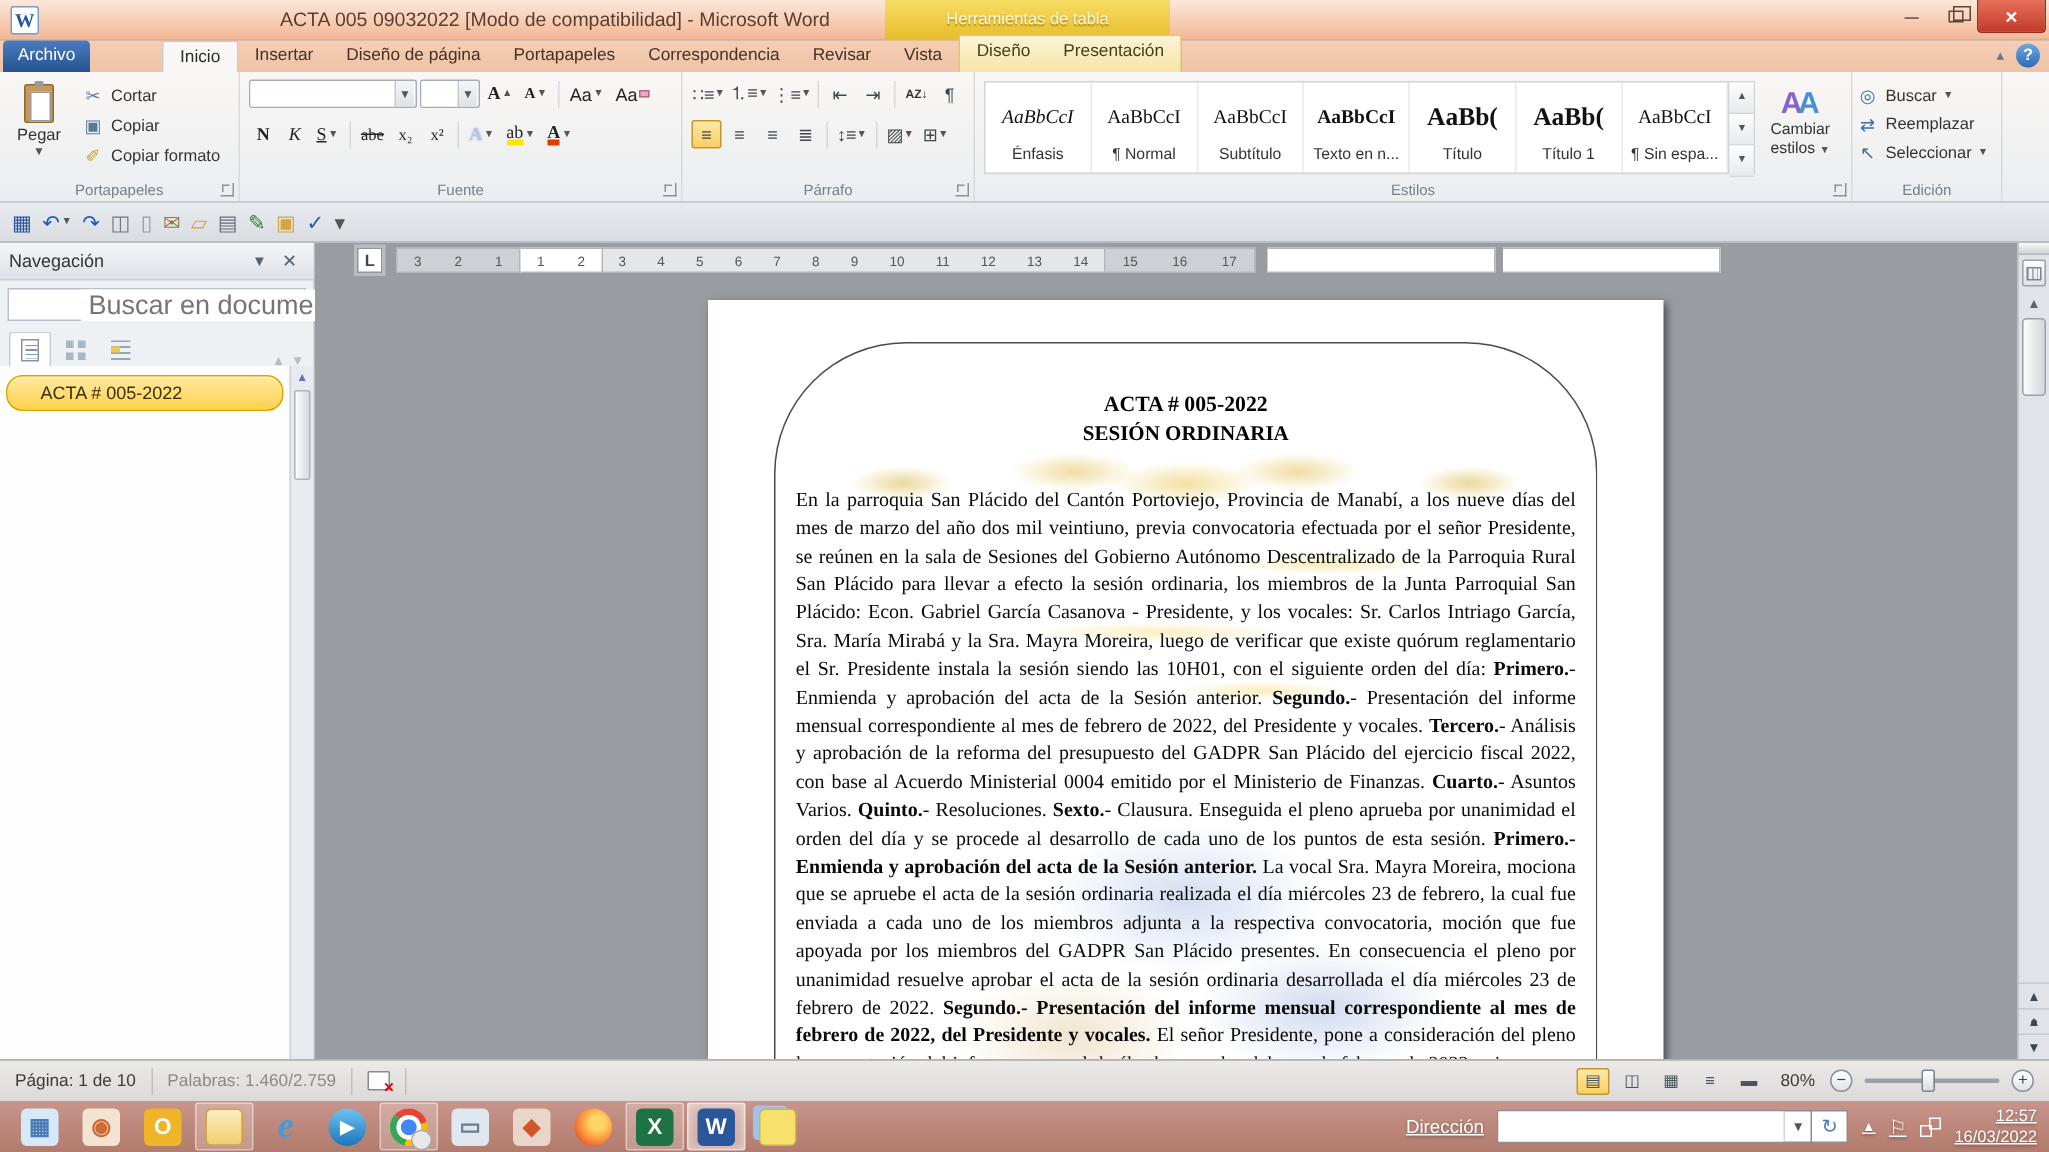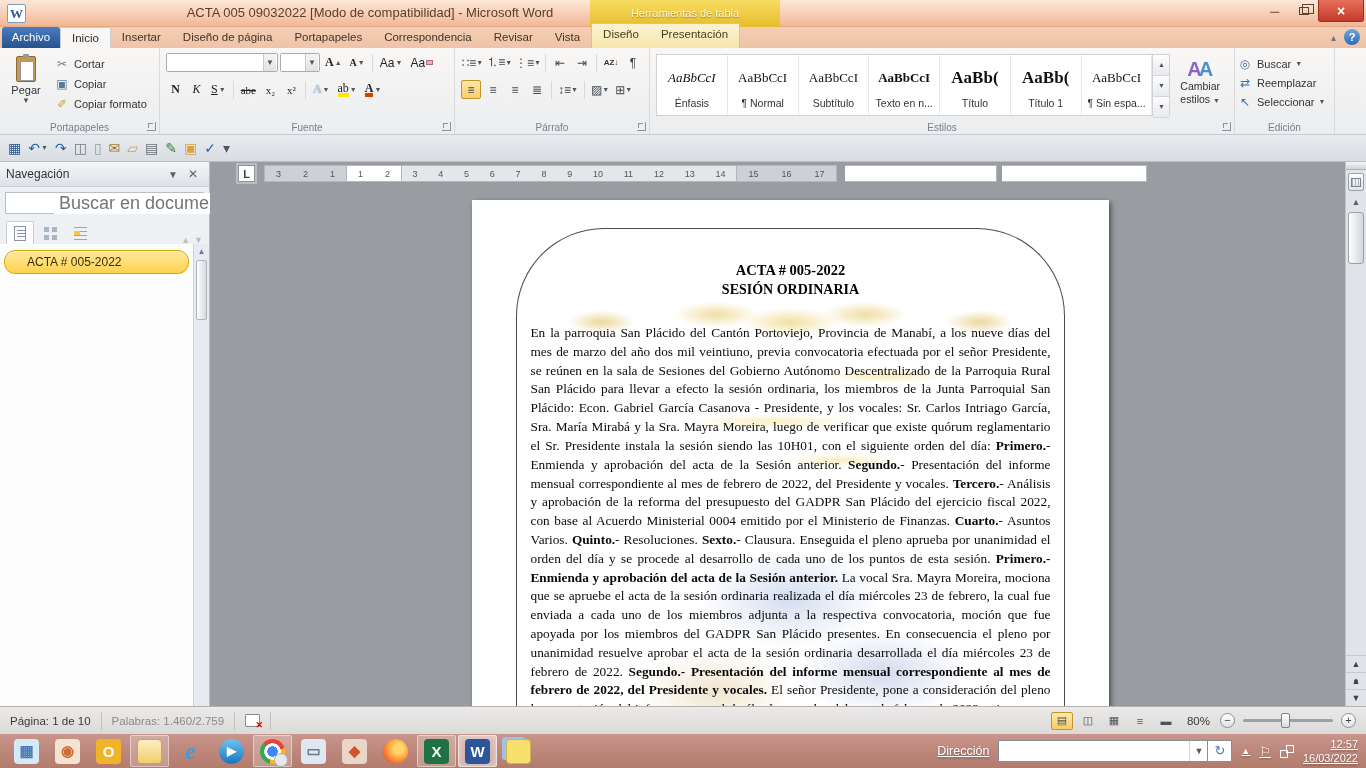--- a/index.html
+++ b/index.html
@@ -270,21 +270,21 @@
       <div class="winbtn" data-name="minimize-button">─</div>
       <div class="winbtn" data-name="restore-button">
           <span class="restore-glyph" data-name="restore-icon"></span>
         </div>
       <div class="winbtn close" data-name="close-button">×</div>
     </div>
   </div>
 
   <div id="tabrow" data-name="ribbon-tab-row">
     <div class="file-tab" data-name="tab-archivo">Archivo</div>
-    <div id="ribbon-tabs" style="display:flex;">
+    <div id="ribbon-tabs" style="display:flex;margin-left:48px;">
         <div class="rtab active" data-name="tab-inicio">Inicio</div>
         <div class="rtab" data-name="tab-insertar">Insertar</div>
         <div class="rtab" data-name="tab-diseno-de-pagina">Diseño de página</div>
         <div class="rtab" data-name="tab-referencias">Portapapeles</div>
         <div class="rtab" data-name="tab-correspondencia">Correspondencia</div>
         <div class="rtab" data-name="tab-revisar">Revisar</div>
         <div class="rtab" data-name="tab-vista">Vista</div>
       </div>
     <div id="ctx-tabs">
         <div class="rtab" data-name="tab-diseno-tabla">Diseño</div>

